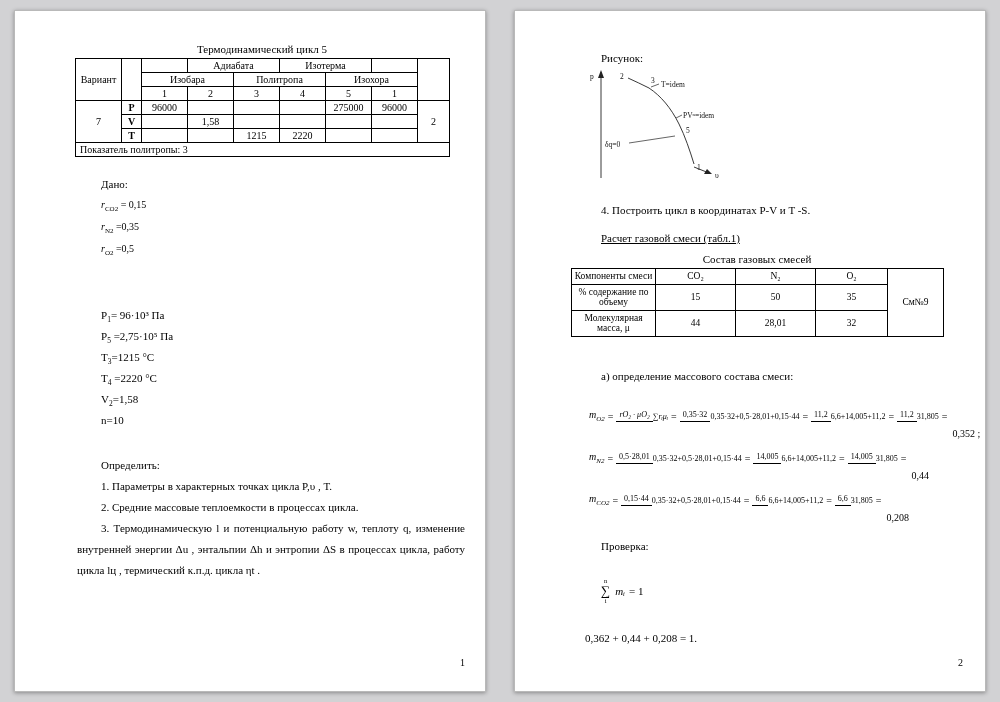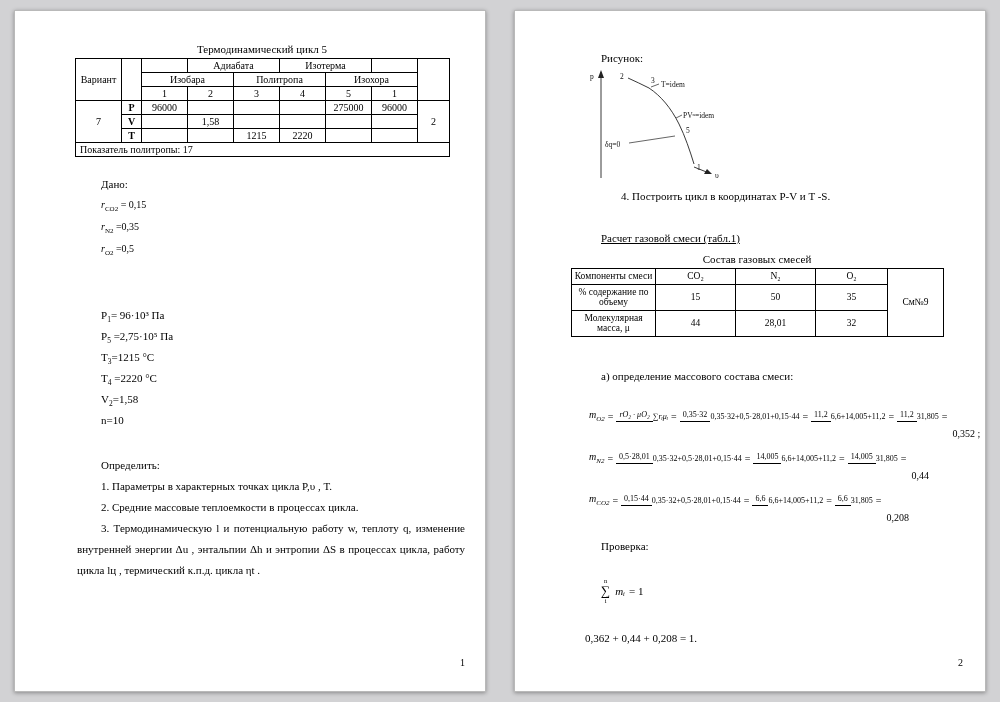--- a/index.html
+++ b/index.html
@@ -151,21 +151,21 @@
           <tr>
             <td class="b">T</td>
             <td></td>
             <td></td>
             <td>1215</td>
             <td>2220</td>
             <td></td>
             <td></td>
           </tr>
           <tr>
-            <td colspan="9" class="tl">Показатель политропы: 17</td>
+            <td colspan="9" class="tl">Показатель политропы: 3</td>
           </tr>
         </tbody>
       </table>
     </div>
 
     <p class="abs txt indent" style="left:62px; top:166px; width:386px;">Дано:</p>
     <div class="abs" style="left:86px; top:188px;">
       <div class="gline"><i>r</i><sub>CO2</sub><span> = 0,15</span></div>
       <div class="gline"><i>r</i><sub>N2</sub><span> =0,35</span></div>
       <div class="gline"><i>r</i><sub>O2</sub><span> =0,5</span></div>
@@ -215,21 +215,21 @@
       <text x="96" y="52">PVⁿ=idem</text>
 
       <text x="18" y="81">δq=0</text>
       <line x1="42" y1="77" x2="88" y2="70" stroke="#222" stroke-width="0.7"></line>
 
       <line x1="107" y1="101" x2="122" y2="107" stroke="#222" stroke-width="0.9"></line>
       <polygon points="125,108 117,108 120,103" fill="#222"></polygon>
       <text x="128" y="112">υ</text>
     </svg>
 
-    <p class="abs txt" style="left:86px; top:178px;margin-left:20px;">4. Построить цикл в координатах P-V и T -S.</p>
+    <p class="abs txt" style="left:86px; top:192px;">4. Построить цикл в координатах P-V и T -S.</p>
     <p class="abs txt underline" style="left:86px; top:220px;">Расчет газовой смеси (табл.1)</p>
 
     <div class="abs" style="left:56px; top:242px; width:372px;">
       <div class="mix-title">Состав газовых смесей</div>
       <table class="grid mix">
         <colgroup>
           <col style="width:84px">
             <col style="width:80px">
             <col style="width:80px">
             <col style="width:72px">

